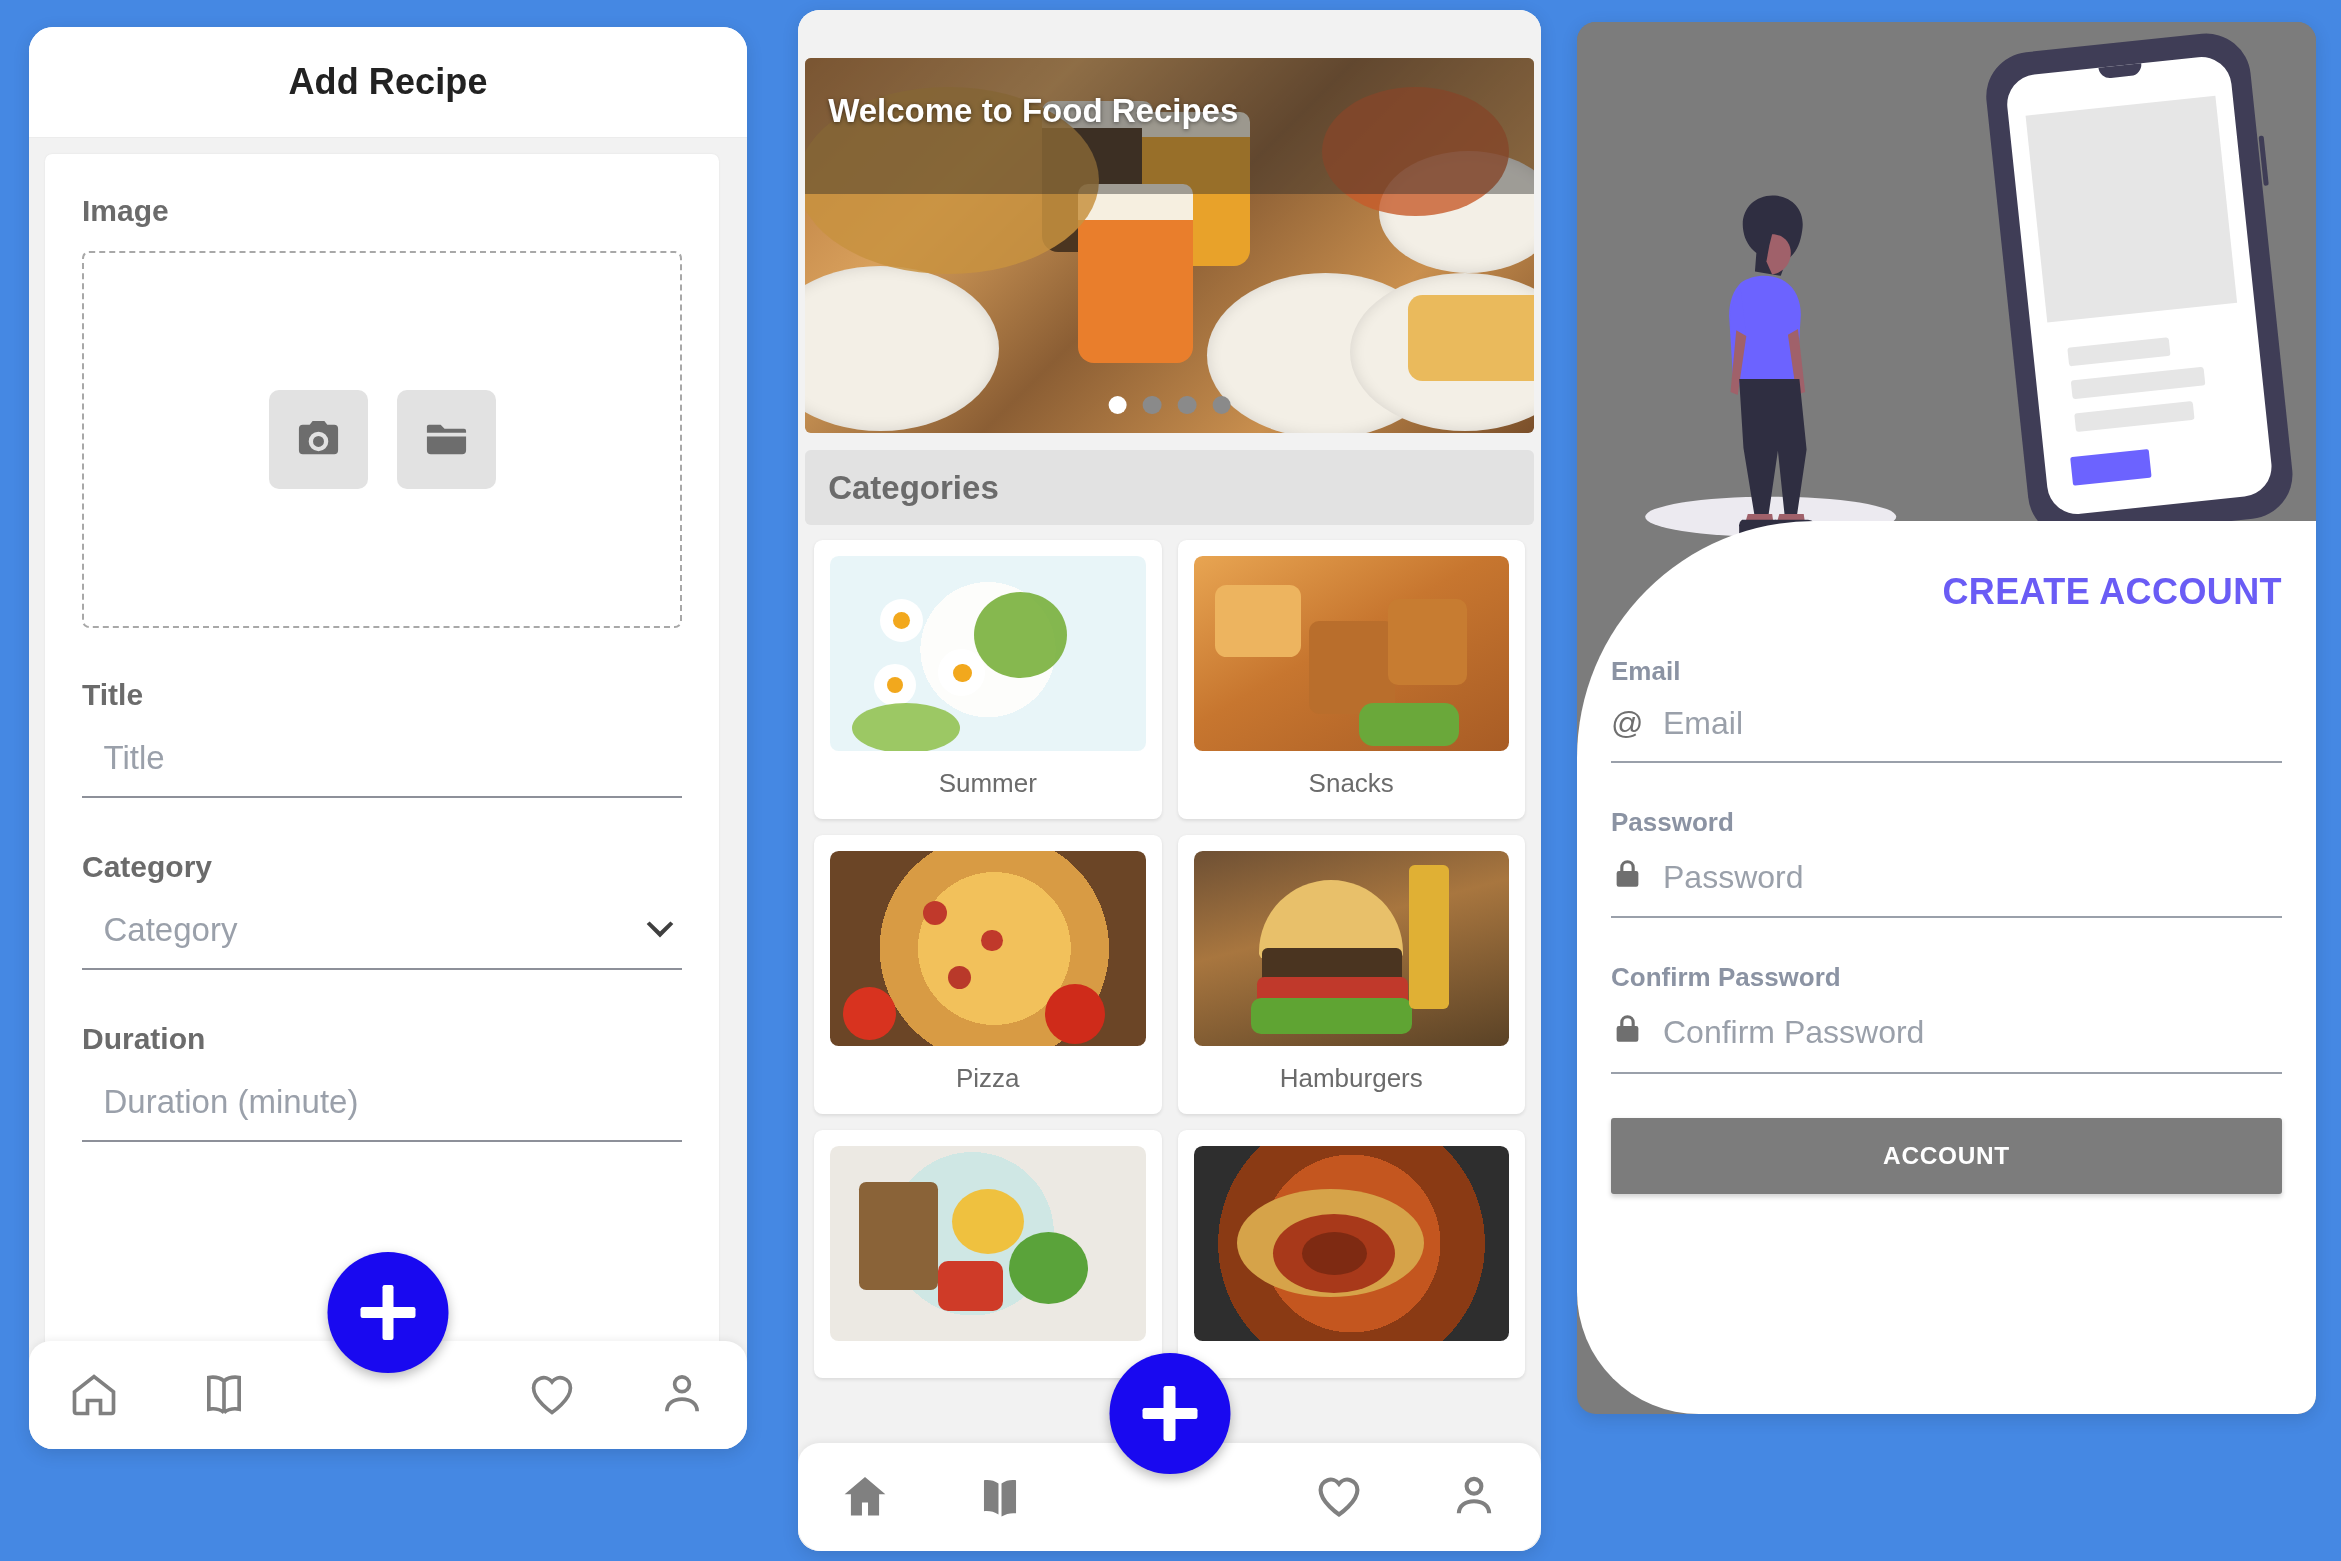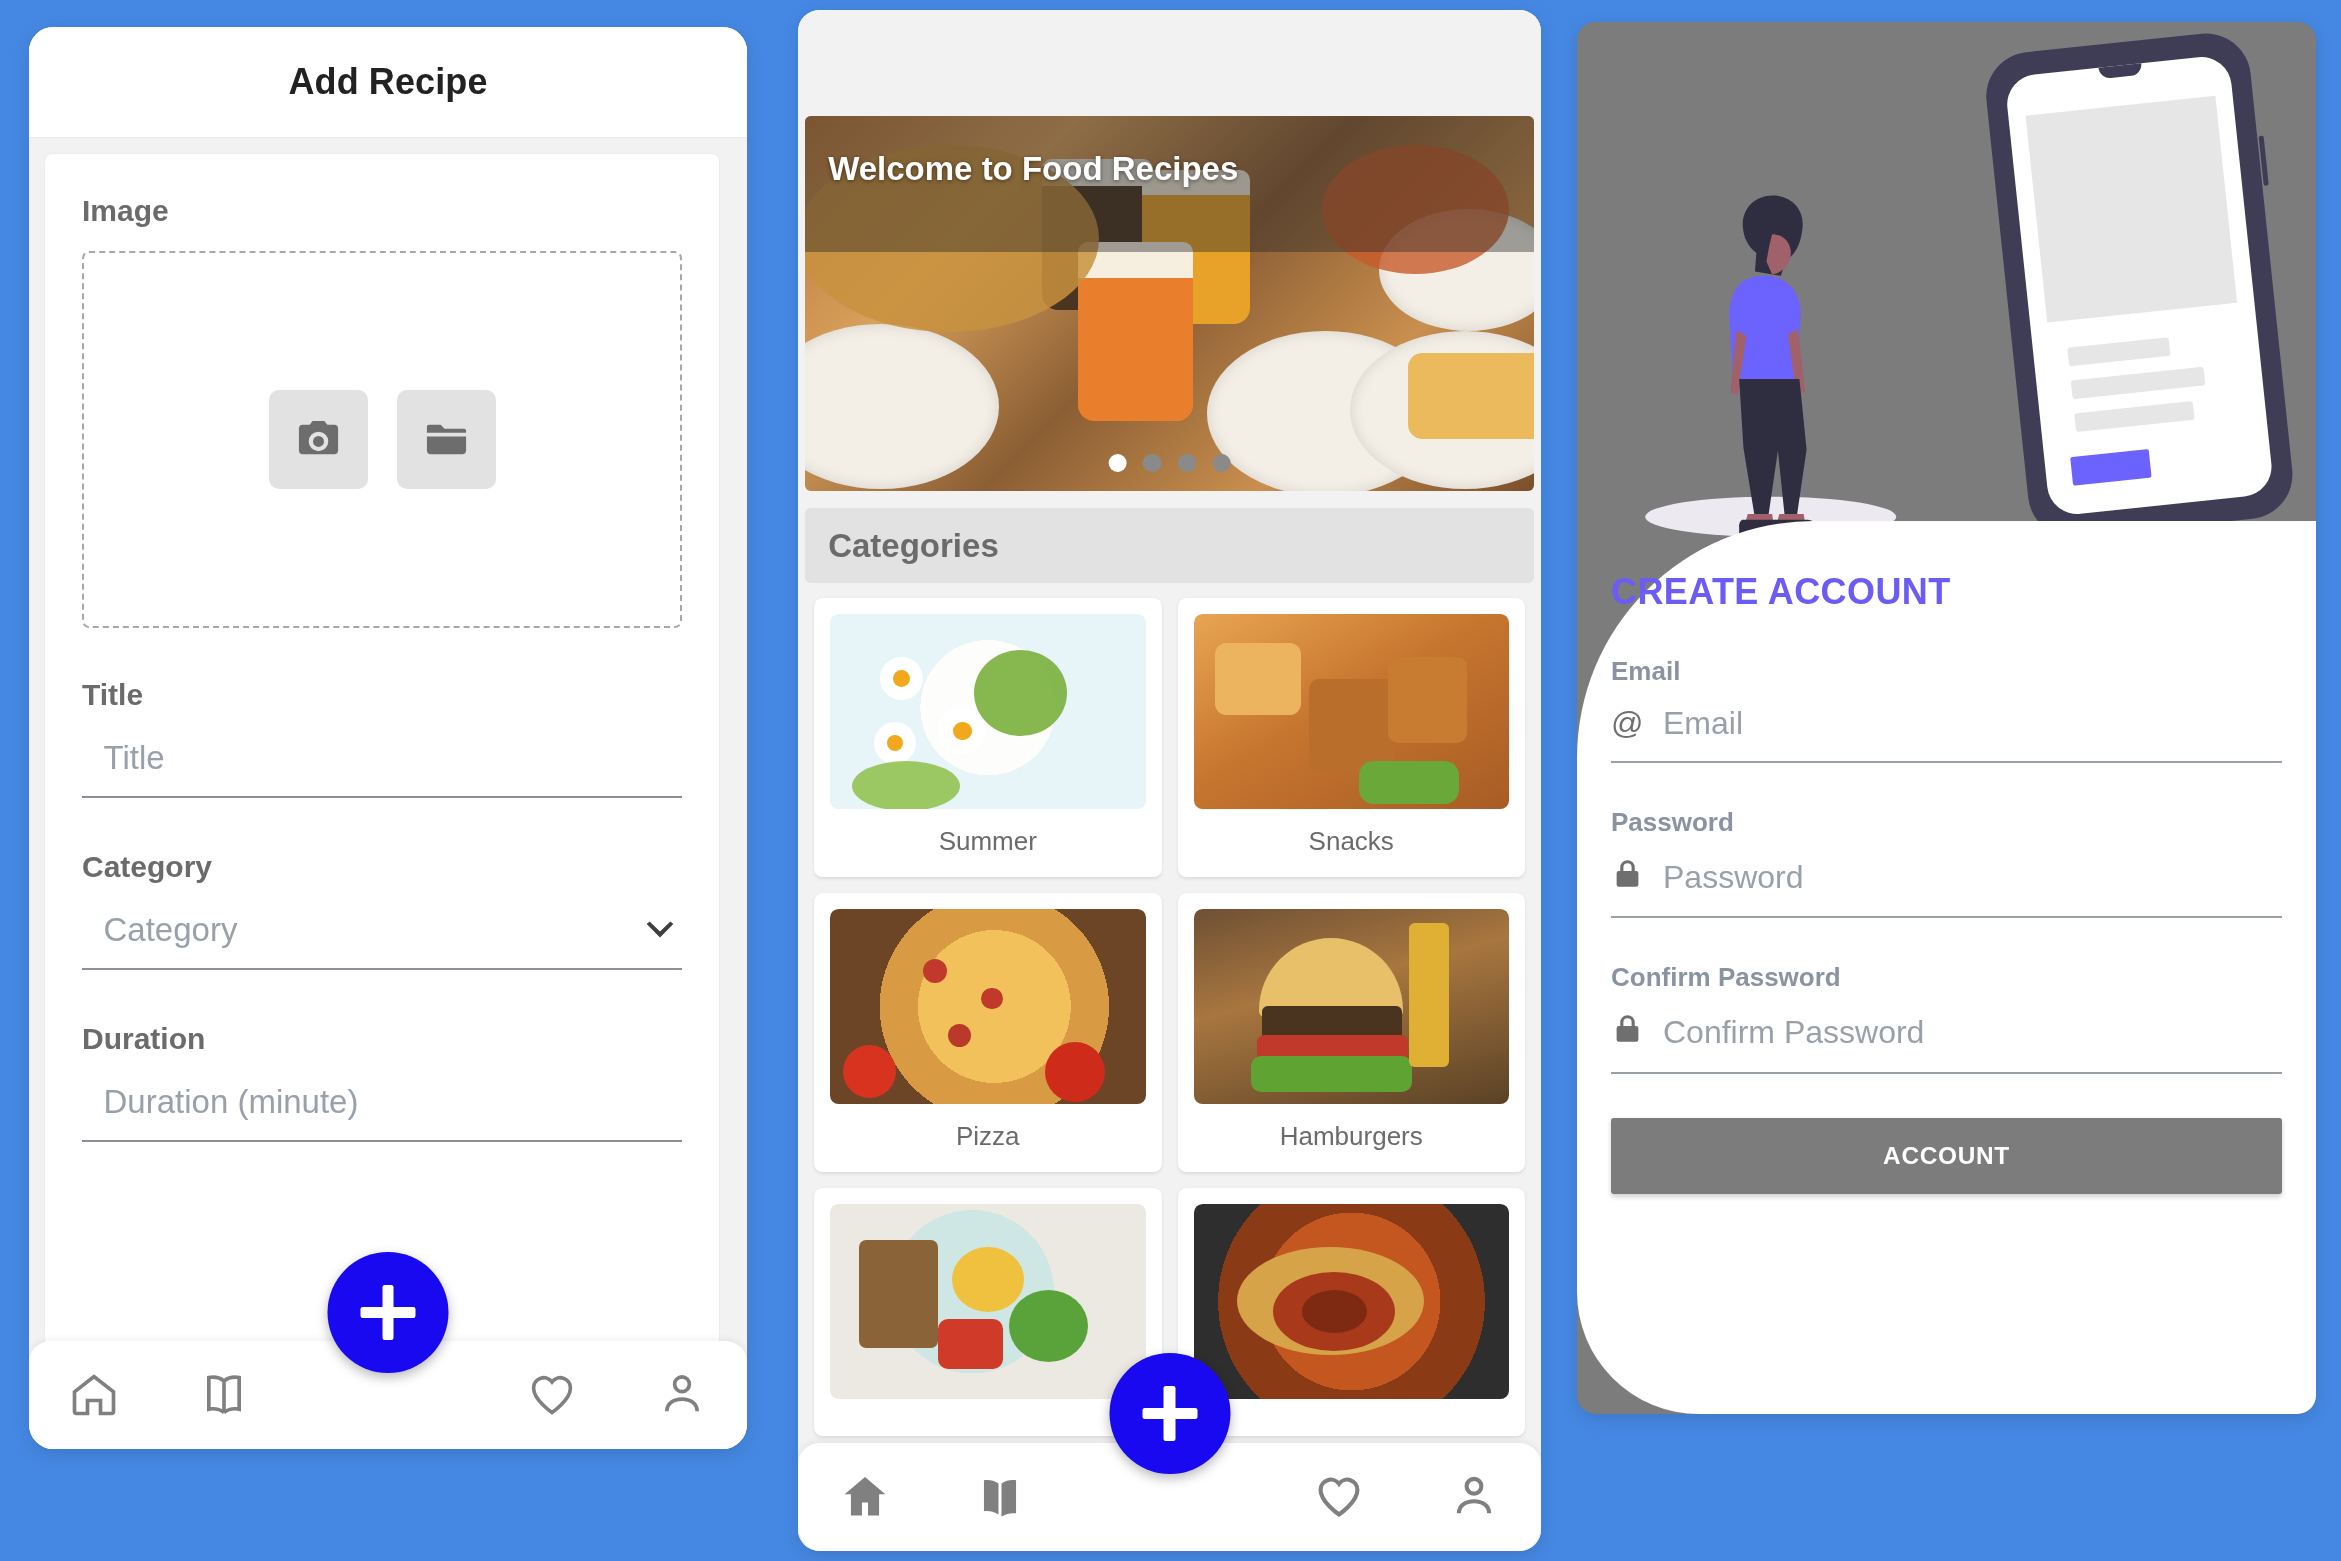--- a/index.html
+++ b/index.html
@@ -62,21 +62,21 @@
   .fab::before, .fab::after { content:""; position:absolute; background:#fff; border-radius:2.2px; }
   .fab::before { width: 55px; height: 11.5px; }
   .fab::after  { width: 11.5px; height: 55px; }
 
   
   .p2 {
     position: absolute; left: 798px; top: 10px; width: 743px; height: 1541px;
     background: #fff; border-radius: 21.5px; overflow: hidden;
     box-shadow: 0 4.3px 17px rgba(0,0,0,.12);
   }
-  .p2-body { background: #f2f2f2; width: 100%; height: 100%; padding: 106px 0 0 0; }
+  .p2-body { background: #f2f2f2; width: 100%; height: 100%; padding: 48px 0 0 0; }
   .banner {
     position: relative; height: 375px; margin: 0 7.2px; border-radius: 5.7px; overflow: hidden;
     background: linear-gradient(135deg,#b5763a 0%, #d8a05c 25%, #8b5e34 50%, #c98f4e 75%, #7a4f2a 100%);
   }
   .banner-photo { position:absolute; inset:0; }
   .banner-photo .plate { position:absolute; border-radius:50%; background:#f3efe6; box-shadow: inset 0 0 14.4px rgba(0,0,0,.12); }
   .banner-photo .beer { position:absolute; border-radius:10px 10px 16px 16px; }
   .banner-scrim { position:absolute; left:0; top:0; width:100%; height:136px; background:rgba(40,40,40,.42); }
   .banner-title {
     position: absolute; left: 23px; top: 34px; color: #fff; font-size: 33px; font-weight: bold;
@@ -108,21 +108,21 @@
     position: absolute; left: 1577px; top: 21.5px; width: 739px; height: 1392px;
     border-radius: 18.7px; overflow: hidden; background: #7c7c7c;
     box-shadow: 0 4.3px 17px rgba(0,0,0,.12);
   }
   .illu { position: absolute; left:0; top:0; width:100%; height: 545px; }
   .p3-sheet {
     position: absolute; left: 0; bottom: 0; width: 100%; height: 893px; background: #fff;
     border-top-left-radius: 237px; border-bottom-left-radius: 122px;
   }
   .p3-inner { padding: 50px 34px 0 34px; }
-  .p3-title { text-align:left; font-size: 36px; font-weight: bold; color:#6a5cf5; letter-spacing:0.4px; margin-bottom: 43px; }
+  .p3-title { text-align:right; font-size: 36px; font-weight: bold; color:#6a5cf5; letter-spacing:0.4px; margin-bottom: 43px; }
   .p3-label { font-size: 26px; font-weight: bold; color: #8b93a3; margin-bottom: 18.7px; }
   .p3-field { display:flex; align-items:center; gap: 20px; border-bottom: 2.2px solid #9aa0aa; padding-bottom: 18.7px; margin-bottom: 44px; }
   .p3-field .gl { font-size: 32px; color: #6f6f6f; width: 32px; text-align:center; }
   .p3-field .gl svg { width: 29px; height: 33px; fill: #6f6f6f; }
   .p3-ph { font-size: 32px; color: #9aa0aa; }
   .p3-btn {
     background: #7c7c7c; color:#fff; font-size:24.4px; font-weight:bold; letter-spacing:0.7px;
     text-align:center; padding: 24.4px 0; border-radius: 2.9px; margin-top: 7.2px;
     box-shadow: 0 2.9px 5.7px rgba(0,0,0,.18);
   }

